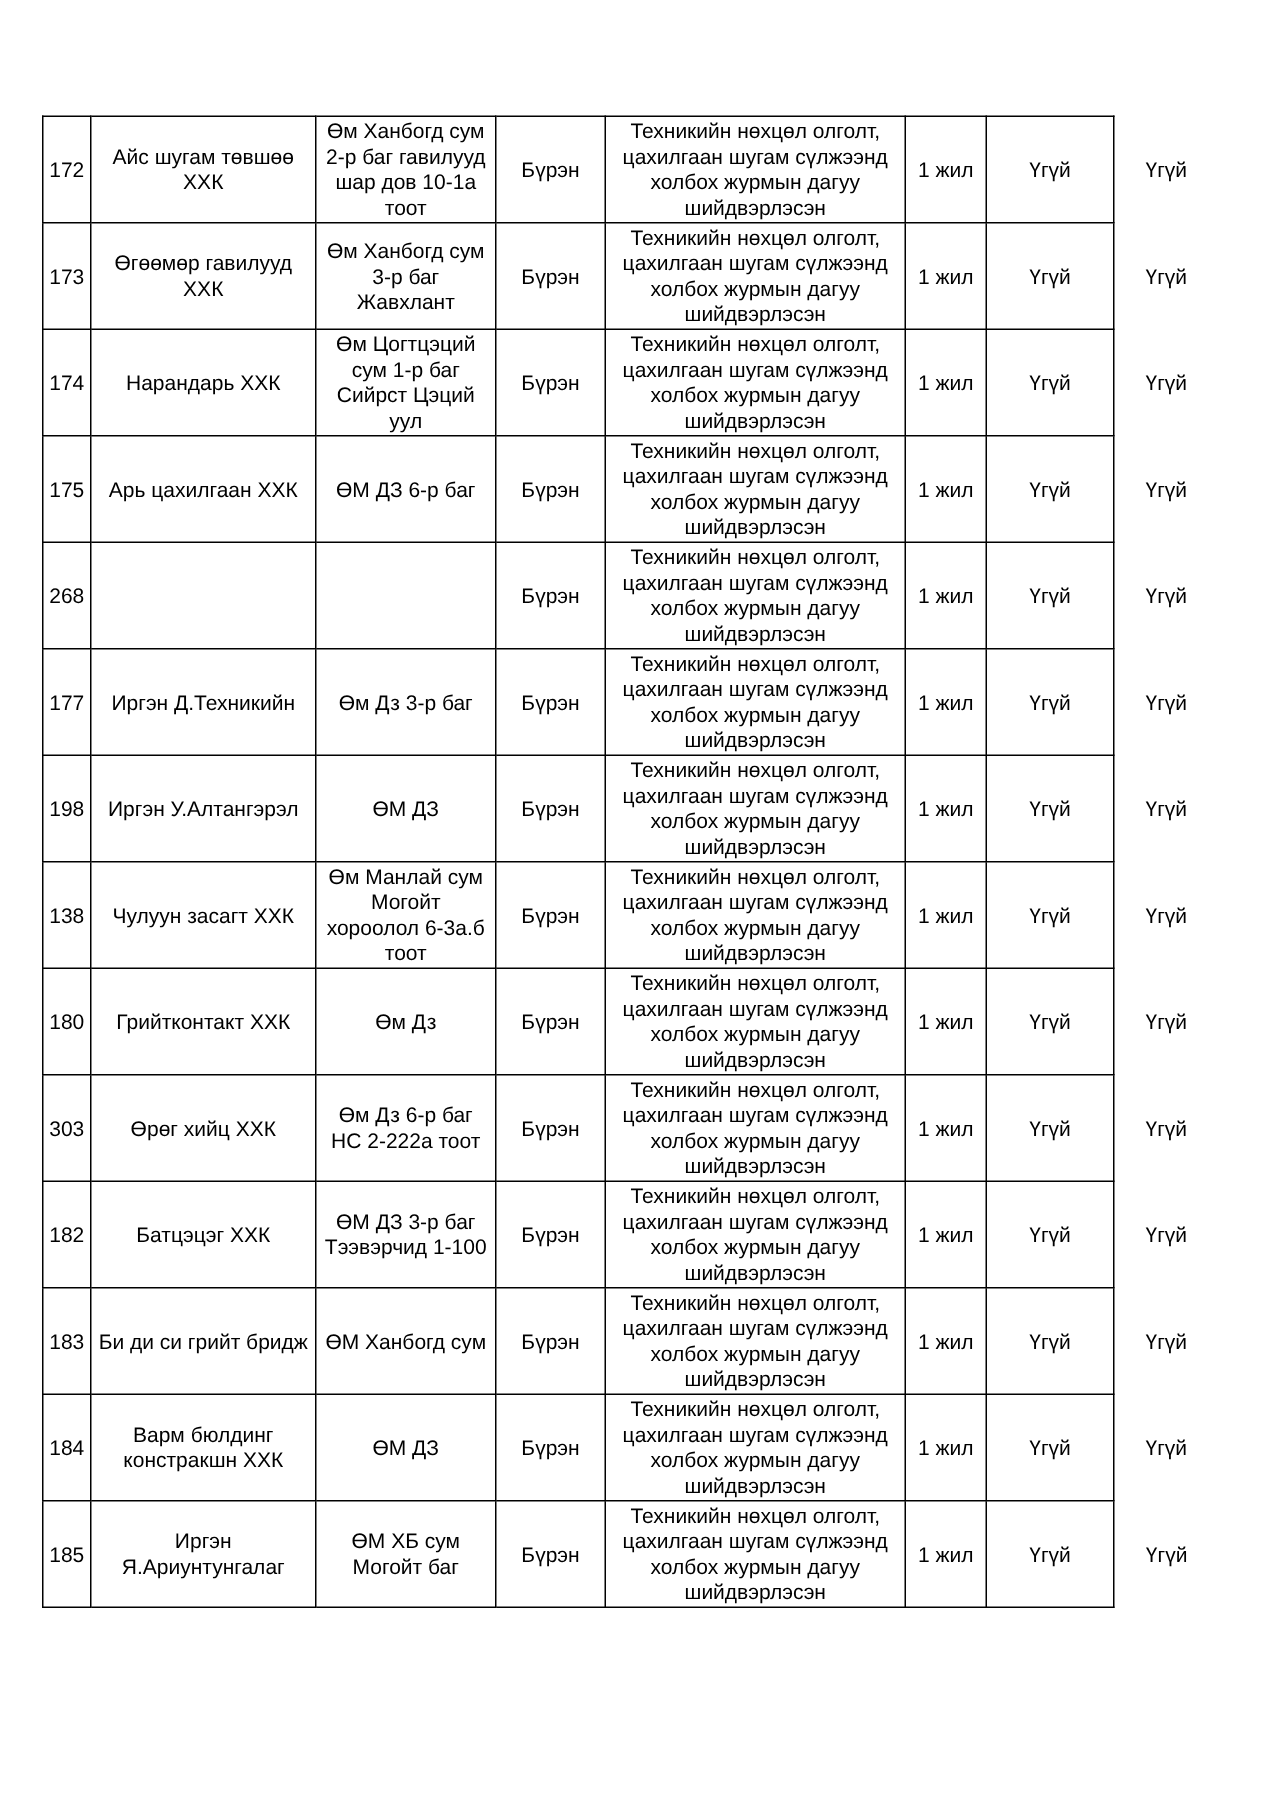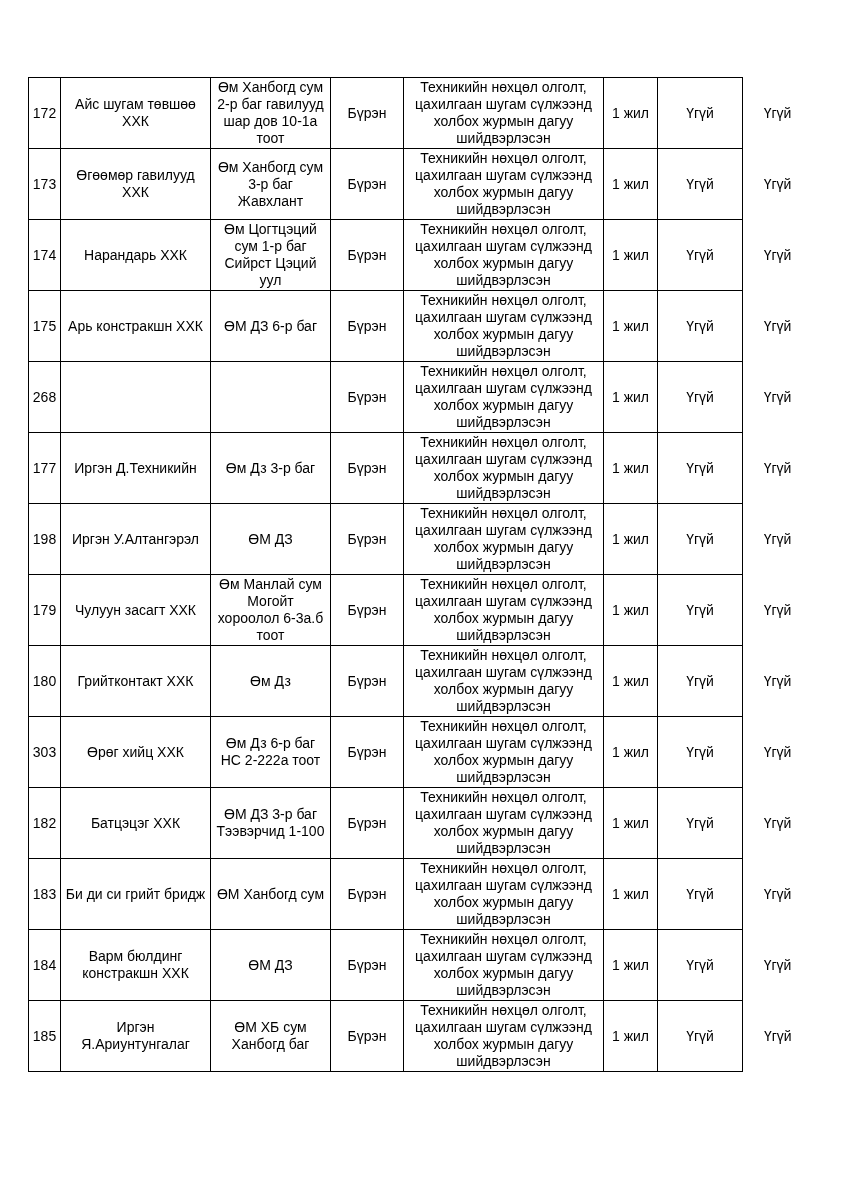--- a/index.html
+++ b/index.html
@@ -110,21 +110,21 @@
           <td>Техникийн нөхцөл олголт,
 цахилгаан шугам сүлжээнд
 холбох журмын дагуу
 шийдвэрлэсэн</td>
           <td>1 жил</td>
           <td>Үгүй</td>
           <td class="borderless">Үгүй</td>
         </tr>
         <tr>
           <td>175</td>
-          <td>Арь констракшн ХХК</td>
+          <td>Арь цахилгаан ХХК</td>
           <td>ӨМ ДЗ 6-р баг</td>
           <td>Бүрэн</td>
           <td>Техникийн нөхцөл олголт,
 цахилгаан шугам сүлжээнд
 холбох журмын дагуу
 шийдвэрлэсэн</td>
           <td>1 жил</td>
           <td>Үгүй</td>
           <td class="borderless">Үгүй</td>
         </tr>
@@ -161,21 +161,21 @@
           <td>Бүрэн</td>
           <td>Техникийн нөхцөл олголт,
 цахилгаан шугам сүлжээнд
 холбох журмын дагуу
 шийдвэрлэсэн</td>
           <td>1 жил</td>
           <td>Үгүй</td>
           <td class="borderless">Үгүй</td>
         </tr>
         <tr>
-          <td>179</td>
+          <td>138</td>
           <td>Чулуун засагт ХХК</td>
           <td>Өм Манлай сум
 Могойт
 хороолол 6-3а.б
 тоот</td>
           <td>Бүрэн</td>
           <td>Техникийн нөхцөл олголт,
 цахилгаан шугам сүлжээнд
 холбох журмын дагуу
 шийдвэрлэсэн</td>
@@ -249,21 +249,21 @@
 шийдвэрлэсэн</td>
           <td>1 жил</td>
           <td>Үгүй</td>
           <td class="borderless">Үгүй</td>
         </tr>
         <tr>
           <td>185</td>
           <td>Иргэн
 Я.Ариунтунгалаг</td>
           <td>ӨМ ХБ сум
-Ханбогд баг</td>
+Могойт баг</td>
           <td>Бүрэн</td>
           <td>Техникийн нөхцөл олголт,
 цахилгаан шугам сүлжээнд
 холбох журмын дагуу
 шийдвэрлэсэн</td>
           <td>1 жил</td>
           <td>Үгүй</td>
           <td class="borderless">Үгүй</td>
         </tr>
       </tbody>

